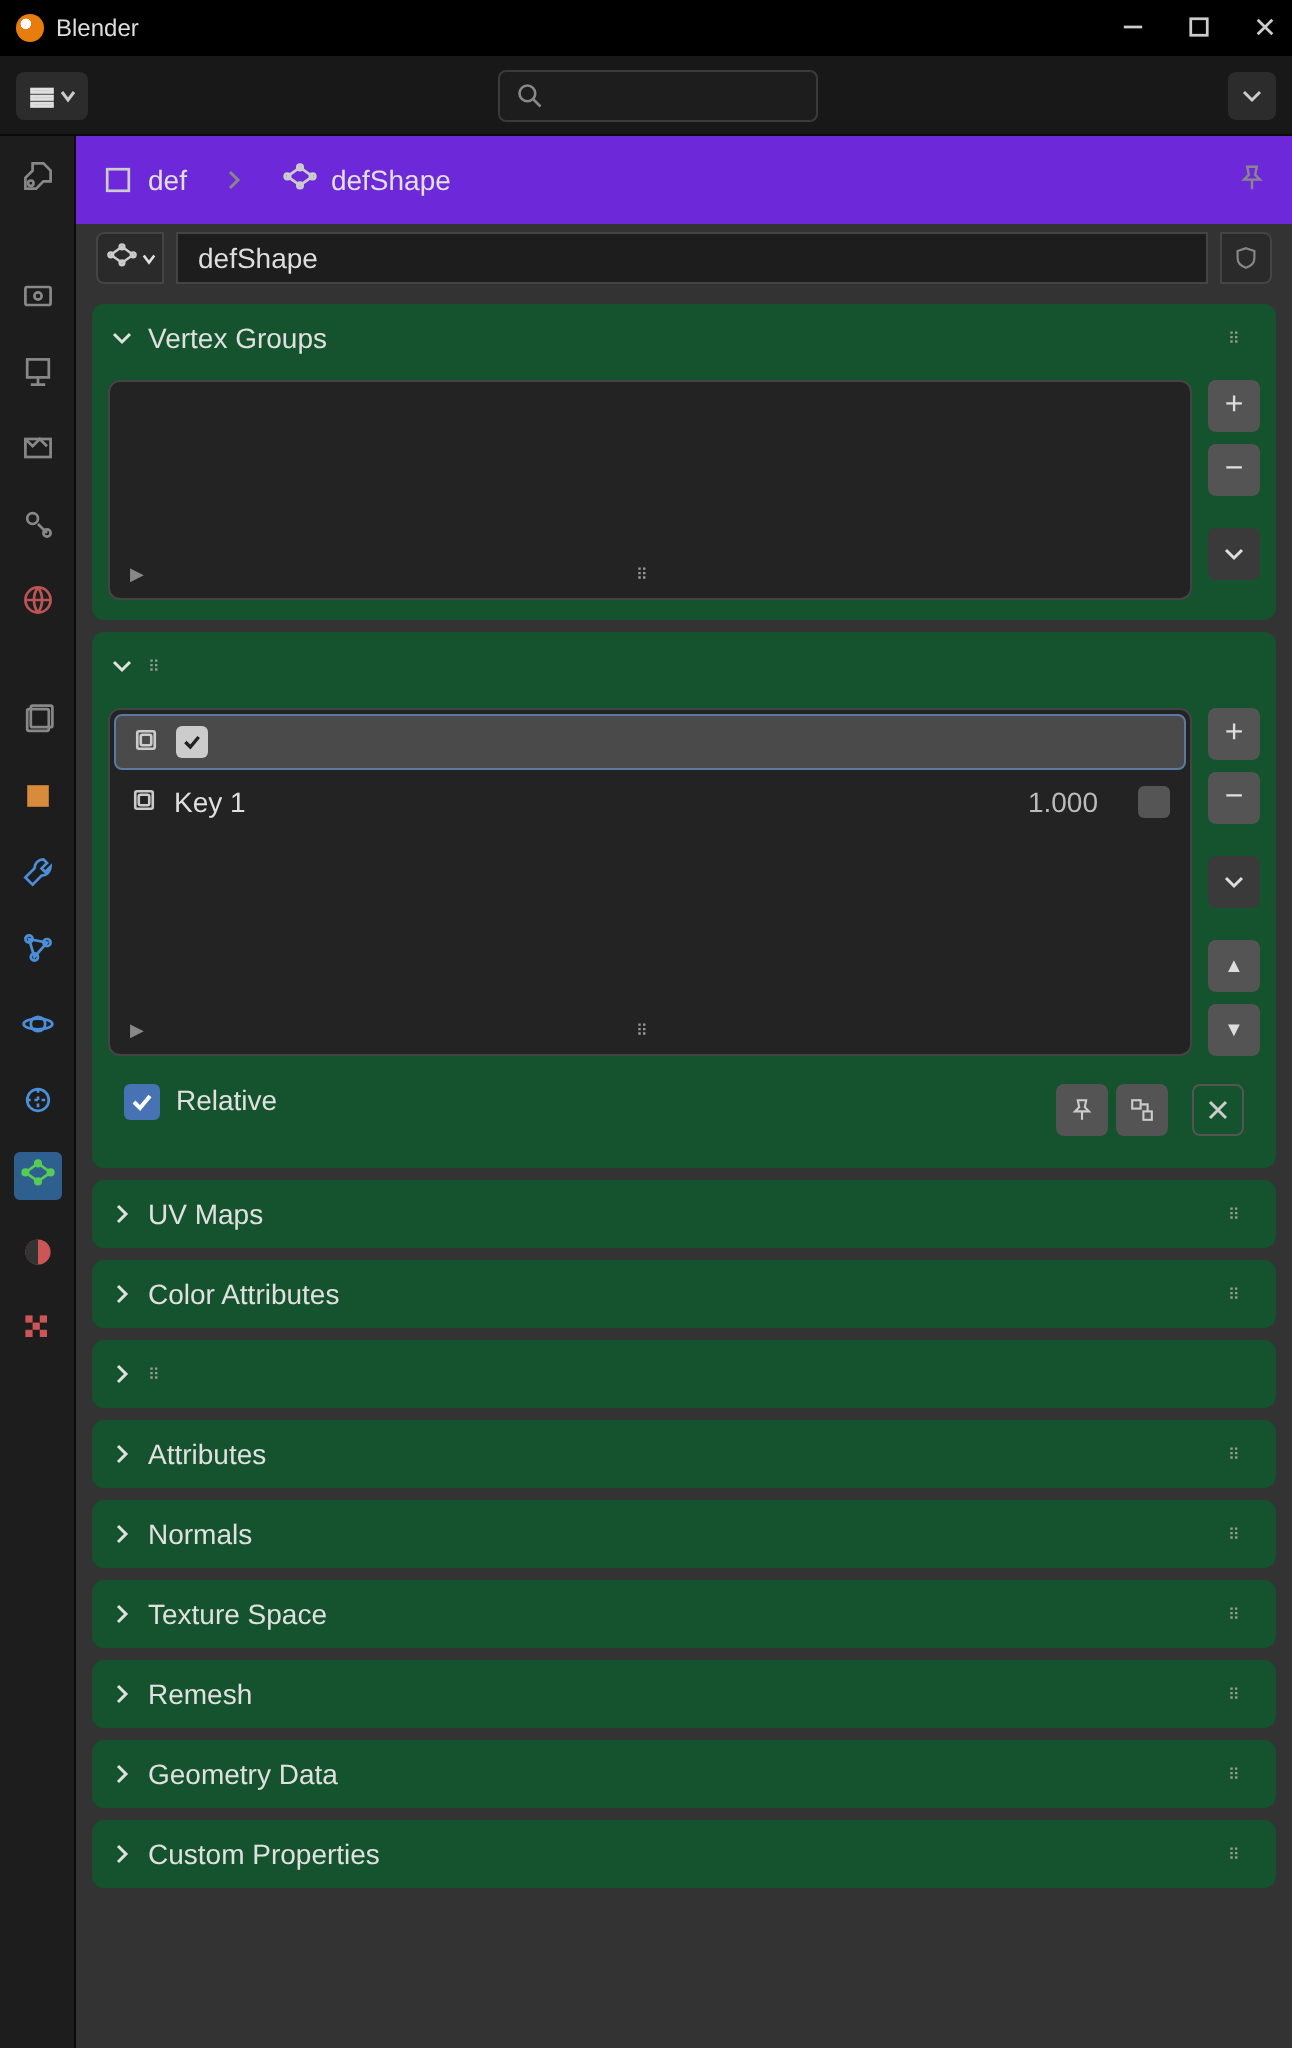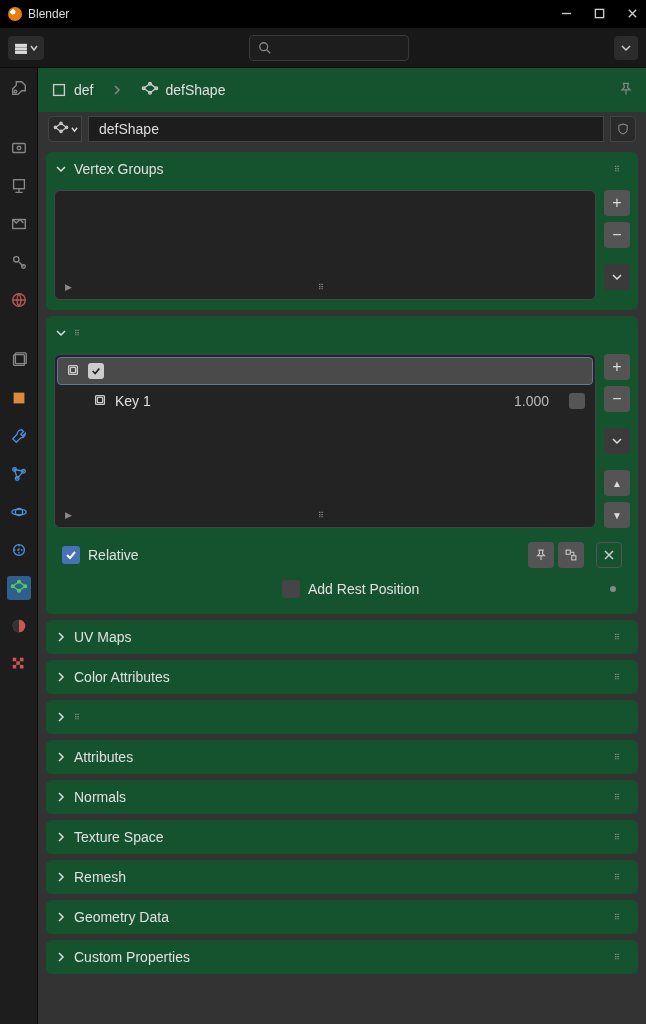--- a/index.html
+++ b/index.html
@@ -25,21 +25,21 @@
 
 .left-strip { width: 38px; background: #1d1d1d; display: flex; flex-direction: column; align-items: center; padding-top: 8px; gap: 14px; border-right: 1px solid #0a0a0a; }
 .strip-icon { width: 24px; height: 24px; display: flex; align-items: center; justify-content: center; cursor: pointer; }
 .strip-icon svg { width: 18px; height: 18px; }
 .strip-icon.active { background: #2f5f8f; border-radius: 3px; }
 
 
 .content-col { flex: 1; background: #333; display: flex; flex-direction: column; overflow-y: auto; }
 
 
-.bc-header { height: 44px; display: flex; align-items: center; padding: 0 12px; gap: 19px; background: #14532d; }
+.bc-header { height: 44px; display: flex; align-items: center; padding: 0 12px; gap: 19px; background: #6d28d9; }
 .bc-item { display: flex; align-items: center; gap: 6px; }
 .bc-label { font-size: 14px; }
 .bc-sep { color: #888; }
 .pin-toggle { margin-left: auto; cursor: pointer; }
 
 
 .name-row { display: flex; align-items: center; padding: 4px 10px; gap: 6px; }
 .mesh-icon-btn { width: 34px; height: 26px; background: #2a2a2a; border: 1px solid #444; border-radius: 4px 0 0 4px; display: flex; align-items: center; justify-content: center; gap: 2px; }
 .name-input { flex: 1; height: 26px; background: #1d1d1d; border: 1px solid #444; border-radius: 0; padding: 0 10px; color: #ddd; font-size: 14px; }
 .shield-btn { width: 26px; height: 26px; background: #2a2a2a; border: 1px solid #444; border-radius: 0 4px 4px 0; display: flex; align-items: center; justify-content: center; }
@@ -55,31 +55,31 @@
 
 .list-container { display: flex; gap: 8px; }
 .listbox { flex: 1; background: #232323; border: 1px solid #444; border-radius: 6px; min-height: 110px; position: relative; }
 .listbox-footer { position: absolute; bottom: 0; left: 0; right: 0; height: 24px; display: flex; align-items: center; justify-content: center; }
 .listbox-footer .tri { position: absolute; left: 10px; color: #888; font-size: 9px; }
 .list-actions { display: flex; flex-direction: column; gap: 6px; }
 .iconbtn { width: 26px; height: 26px; background: #545454; border-radius: 4px; display: flex; align-items: center; justify-content: center; cursor: pointer; font-size: 16px; color: #ddd; }
 .iconbtn.dark { background: #3a3a3a; }
 
 
-.list-row { height: 28px; display: flex; align-items: center; padding: 0 8px; gap: 8px; margin-left: 28px; }
+.list-row { height: 28px; display: flex; align-items: center; padding: 0 8px; gap: 8px; }
 .list-row.selected { background: #4a4a4a; border: 1px solid #5a7a9f; margin: 2px; border-radius: 4px; }
 .list-row:not(.selected) { padding: 0 10px; }
 .row-icon svg { width: 14px; height: 14px; }
 .row-label { flex: 1; font-size: 14px; }
 .row-value { color: #bbb; font-size: 14px; margin-right: 12px; }
 .row-chk { width: 16px; height: 16px; background: #555; border-radius: 3px; display: flex; align-items: center; justify-content: center; }
 .row-chk.checked { background: #ccc; color: #222; }
 
 
-.check-row { display: flex; align-items: center; padding: 6px 8px; gap: 8px; }
+.check-row { display: flex; padding: 6px 8px; gap: 8px; }
 .chkbox { width: 18px; height: 18px; background: #555; border-radius: 3px; display: flex; align-items: center; justify-content: center; }
 .chkbox.checked { background: #4772b3; }
 .chk-label { font-size: 14px; flex: 1; }
 .row-tools { display: flex; gap: 4px; }
 .tool-btn { width: 26px; height: 26px; background: #545454; border-radius: 4px; display: flex; align-items: center; justify-content: center; }
 .tool-btn.outlined { background: transparent; border: 1px solid #555; }
 .status-dot { width: 6px; height: 6px; background: #888; border-radius: 50%; margin-left: auto; margin-right: 6px; }
 
 svg { stroke: currentColor; fill: none; stroke-width: 1.5; }
 </style>
@@ -389,26 +389,20 @@
               </div>
             <div style="width:4px"></div>
             <div class="tool-btn outlined">
                 <svg width="12" height="12" viewBox="0 0 12 12">
                   <path d="M2 2L10 10M10 2L2 10" stroke="#ccc"></path>
                 </svg>
               </div>
           </div>
         </div>
 
-        <div class="check-row" style="justify-content:center; padding-left:0">
-          <div style="width:220px"></div>
-          <div class="chkbox" style="background:#454545"></div>
-          <span class="chk-label" style="flex:0 0 auto">Add Rest Position</span>
-          <span class="status-dot"></span>
-        </div>
       </div>
     </div>
 
     <div id="collapsed-panels">
         <div class="panel collapsed">
     <div class="panel-header">
       <span class="chev"><svg width="10" height="10" viewBox="0 0 10 10">
                 <path d="M3 1L7 5L3 9"></path>
               </svg></span>
       <span class="panel-title">UV Maps</span>

